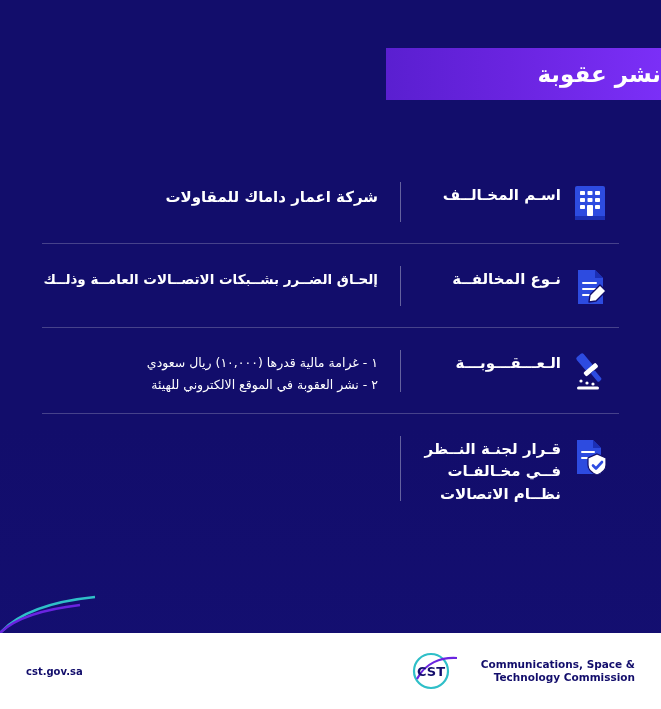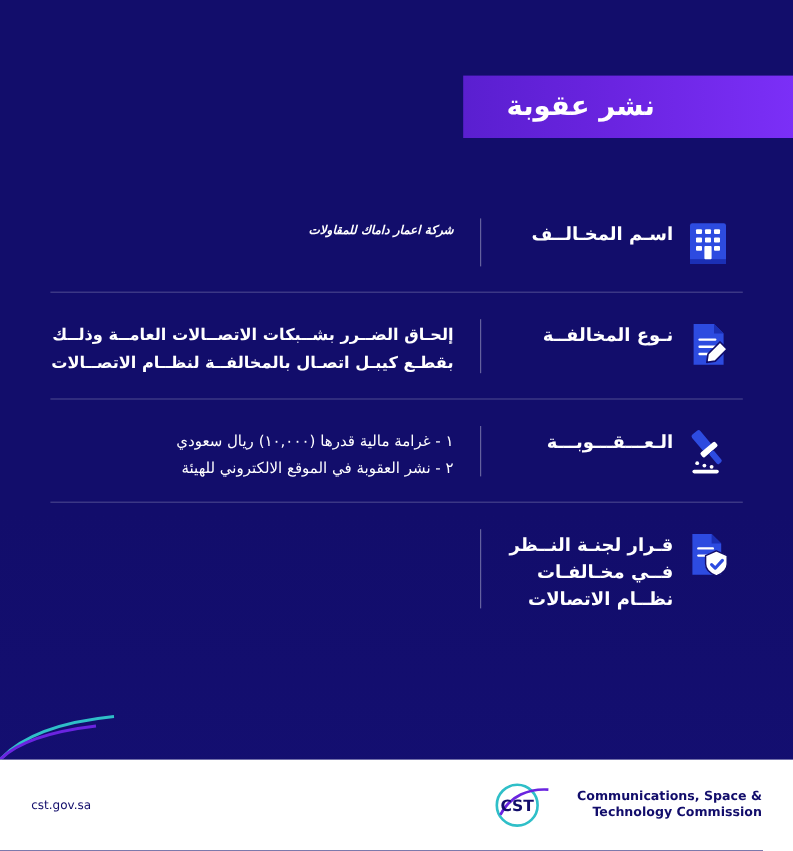--- a/index.html
+++ b/index.html
@@ -12,26 +12,26 @@
   .page {
     position: relative;
     width: 661px; height: 709px;
     background: linear-gradient(180deg, #120d6b 0%, #120d6b 60%, #140f72 100%);
     overflow: hidden;
   }
 
   
   .header-banner {
     position: absolute;
-    top: 63px; right: 0; left: 386px;
+    top: 48px; right: 0; left: 386px;
     height: 52px;
     background: linear-gradient(270deg, #7b2ff7 0%, #6a24e0 55%, #5a1fd0 100%);
     display: flex;
     align-items: center;
-    justify-content: flex-end;
+    justify-content: flex-start;
     padding-left: 36px;
   }
   .header-banner .title {
     color: #ffffff;
     font-size: 23px;
     font-weight: bold;
     letter-spacing: 0.5px;
   }
 
   
@@ -90,23 +90,22 @@
     padding-top: 6px;
   }
   .value-cell .value {
     color: #ffffff;
     font-size: 13.5px;
     line-height: 1.75;
     font-weight: bold;
     display: block;
   }
   .value-cell .value.strong-name {
-    font-size: 10px;
-    font-weight: bold;
-    font-style: italic;
+    font-size: 15px;
+    font-weight: bold;
   }
   .value-cell .value.small {
     font-size: 12.5px;
     font-weight: normal;
   }
   .value-lines span { display: block; }
 
   
   .ico {
     width: 46px; height: 46px;
@@ -145,21 +144,21 @@
     font-size: 10.5px;
     font-weight: bold;
     display: block;
     direction: ltr;
     text-align: right;
   }
   .site {
     color: #120d6b;
     font-size: 10px;
     direction: ltr;
-    font-weight: normal;
+    font-weight: bold;
   }
   .footer-curve {
     position: absolute;
     left: 0; bottom: 76px;
     width: 120px; height: 40px;
     overflow: hidden;
     pointer-events: none;
   }
 </style>
 </head>
@@ -216,21 +215,20 @@
             <path d="M33 21l6 6-10 10-7 1 1-7z" fill="#ffffff" stroke="#120d6b" stroke-width="1.4" stroke-linejoin="round"></path>
           </svg>
         </span>
       </div>
       <div class="label-cell">
         <span class="label">نـوع المخالفــة</span>
       </div>
       <div class="divider-cell"></div>
       <div class="value-cell value-lines">
         <span class="value">إلحـاق الضــرر بشــبكات الاتصــالات العامــة وذلــك</span>
-        <span class="value">بقطـع كيبـل اتصـال بالمخالفــة لنظــام الاتصــالات</span>
       </div>
     </div>
 
     <div class="row sep">
       <div class="icon-cell">
         <span class="ico">
           <svg viewBox="0 0 46 46" xmlns="http://www.w3.org/2000/svg">
             <g transform="rotate(-40 23 23)">
               <rect x="20" y="4" width="9" height="17" rx="2" fill="#2d4be0"></rect>
               <rect x="16.5" y="20" width="16" height="5" rx="1.5" fill="#ffffff"></rect>

